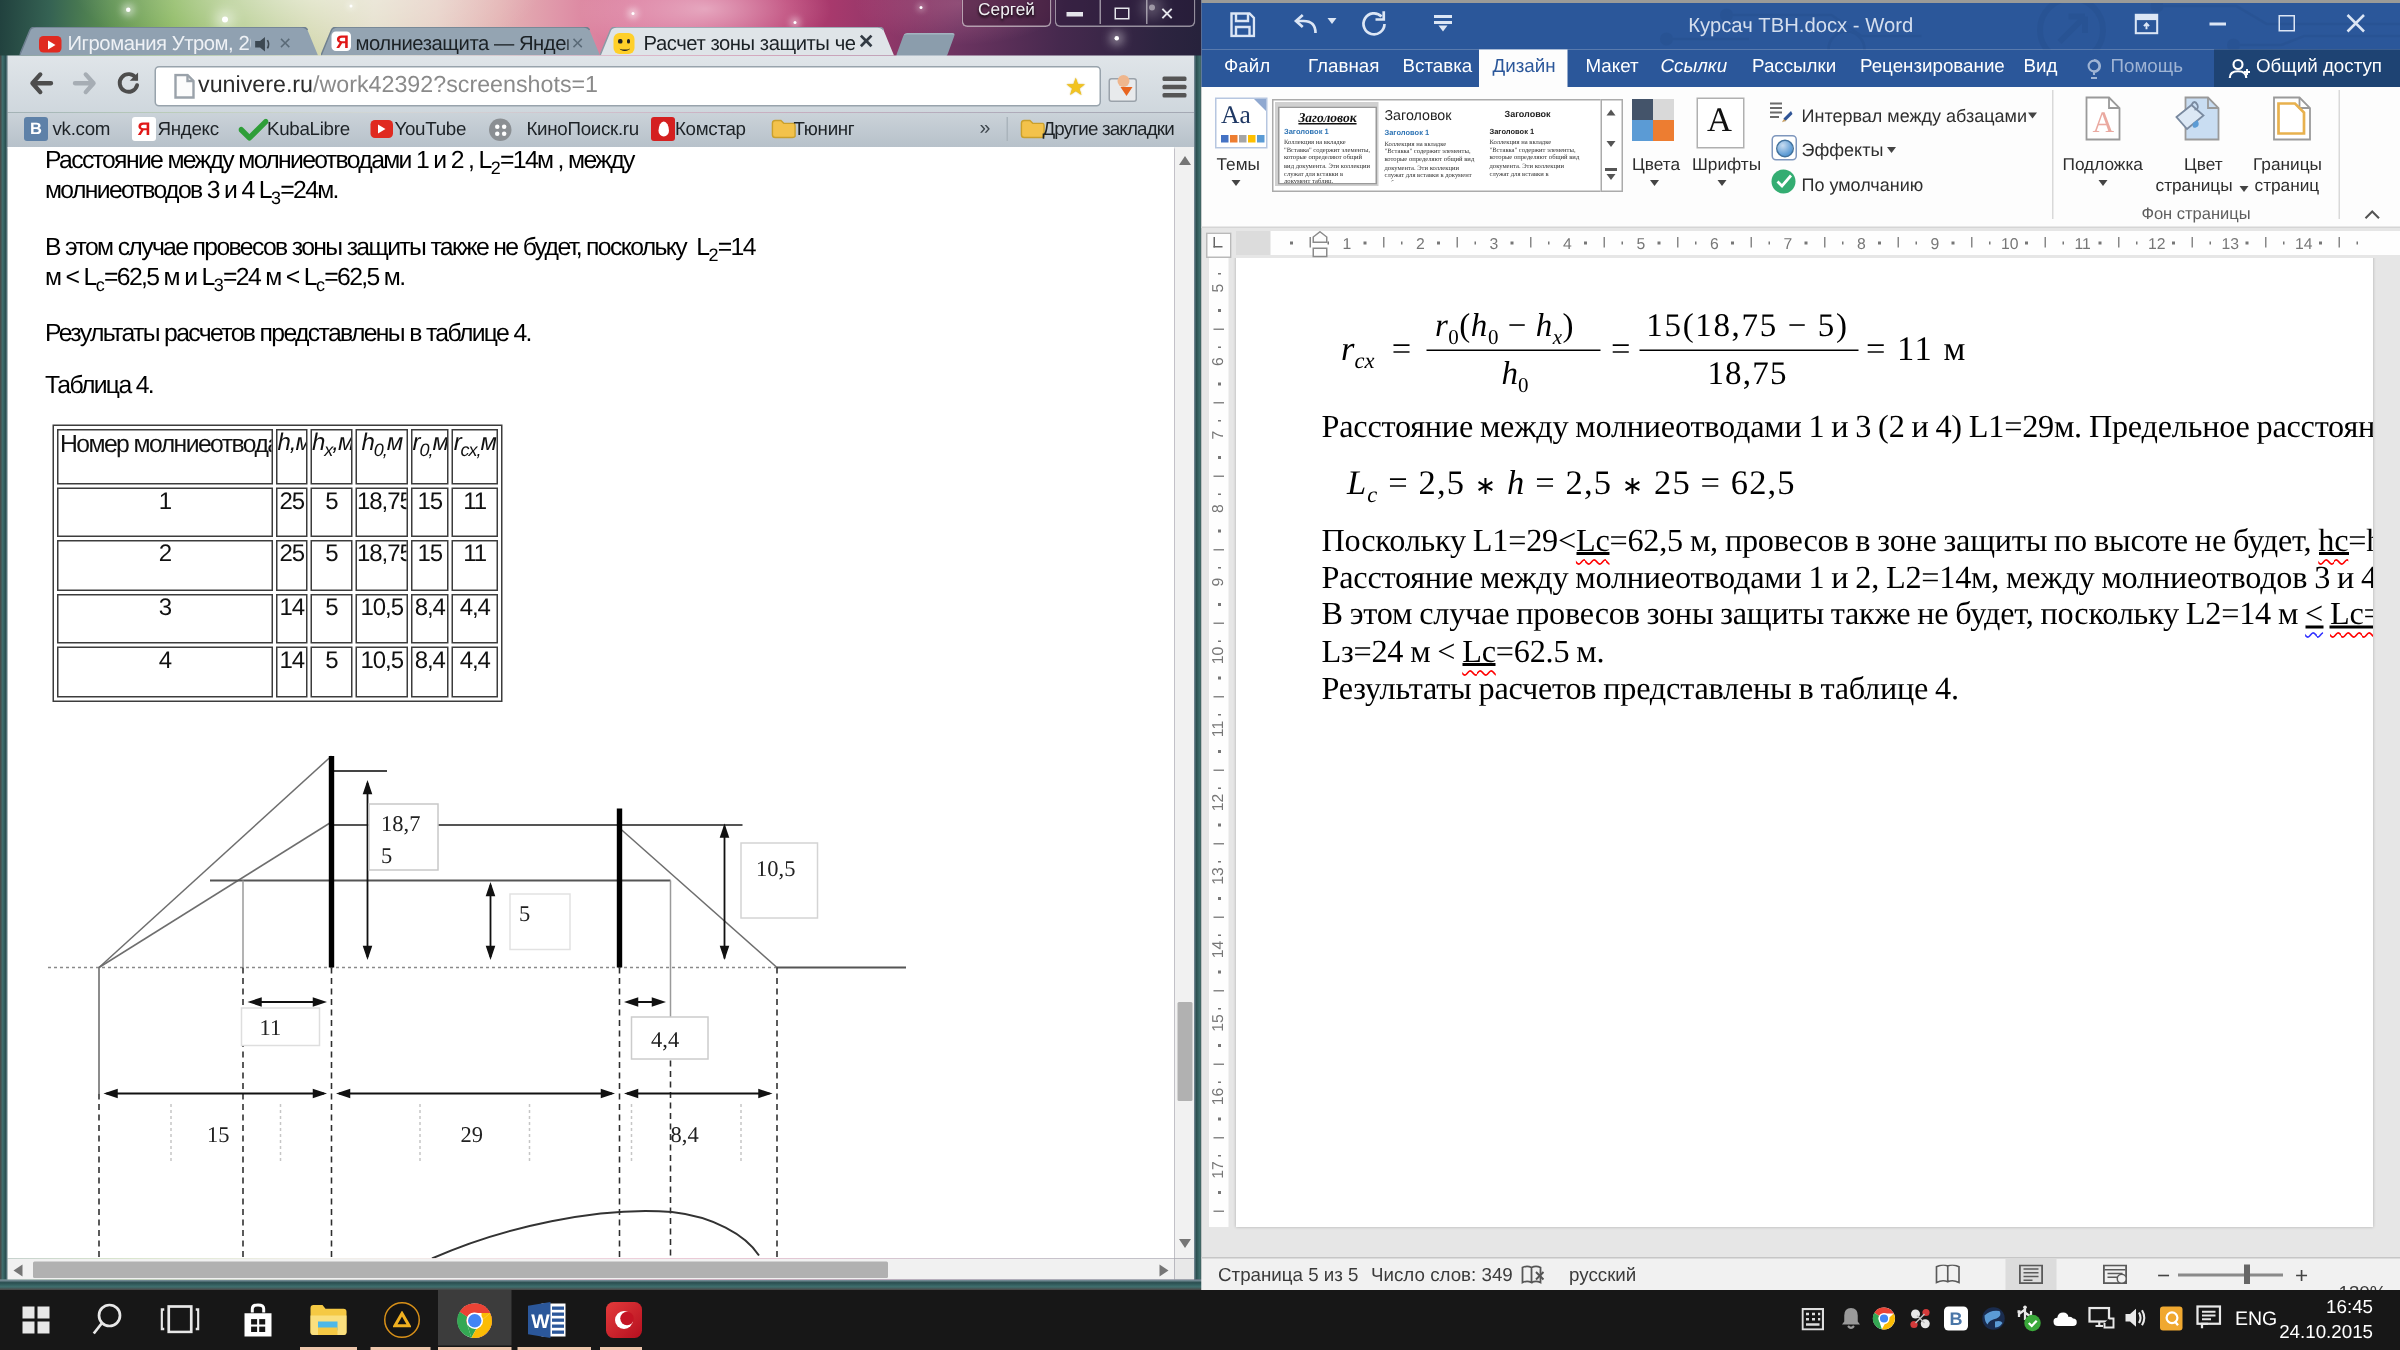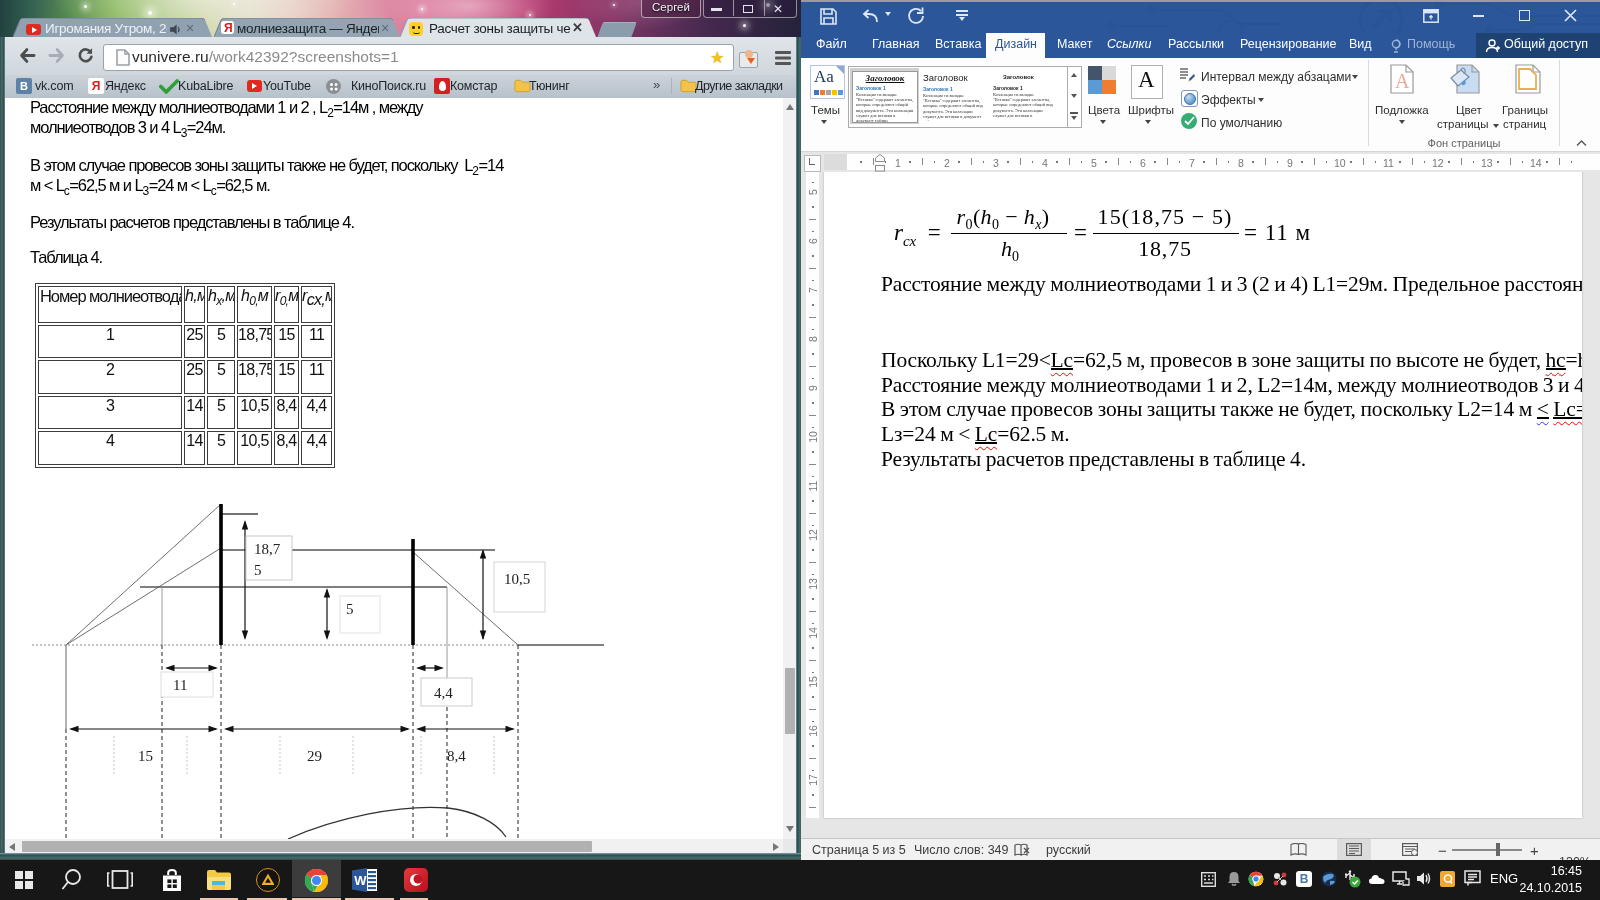--- a/index.html
+++ b/index.html
@@ -185,21 +185,21 @@
     <div class="btxt" style="left:25px;top:150px;">Таблица 4.</div>
 
     <table style="position:absolute;left:30px;top:185px;border-collapse:separate;border-spacing:2px;border:1px solid #3c3c3c;font-family:'Liberation Sans',sans-serif;font-size:16px;letter-spacing:-0.7px;color:#111;table-layout:fixed;width:298px;">
       <tbody>
           <tr>
         <td class="tc" style="width:141px;height:35px;white-space:nowrap;letter-spacing:-1.05px;padding:0 0 0 1px;text-align:left;overflow:hidden;font-size:16.5px;">Номер молниеотвода</td>
         <td class="tc ti" style="width:19px;">h,м</td>
         <td class="tc ti" style="width:26px;">h<sub style="font-size:12px">x</sub>,м</td>
         <td class="tc ti" style="width:33px;">h<sub style="font-size:12px">0,</sub>м</td>
         <td class="tc ti" style="width:23px;">r<sub style="font-size:12px">0,</sub>м</td>
-        <td class="tc ti" style="width:29px;">r<sub style="font-size:16px">cx,</sub>м</td>
+        <td class="tc ti" style="width:29px;">r<sub style="font-size:12px">cx,</sub>м</td>
       </tr>
       <tr>
             <td class="tc" style="height:31.4px;">1</td>
             <td class="tc">25</td>
             <td class="tc">5</td>
             <td class="tc">18,75</td>
             <td class="tc">15</td>
             <td class="tc">11</td>
           </tr>
       <tr>
@@ -351,20 +351,21 @@
         <path d="M16,13 Q16,5 8,5 L4,5" stroke="#dce6f5" stroke-width="1.8" fill="none"></path>
         <path d="M7.5,1 L3,5 L7.5,9" stroke="#dce6f5" stroke-width="1.8" fill="none"></path>
       </svg>
     <div class="abs" style="left:84px;top:12px;width:0;height:0;border-top:4px solid #dce6f5;border-left:3.5px solid transparent;border-right:3.5px solid transparent;"></div>
     <svg class="abs" style="left:106px;top:7px" width="18" height="18" viewBox="0 0 18 18">
         <path d="M14,4 A7,7 0 1 0 16,9" stroke="#dce6f5" stroke-width="1.8" fill="none"></path>
         <path d="M15.5,0.5 L15.5,6 L10,6" fill="none" stroke="#dce6f5" stroke-width="1.8"></path>
       </svg>
     <div class="abs" style="left:155px;top:10px;width:12px;height:2px;background:#dce6f5;box-shadow:0 4px 0 #dce6f5;"></div>
     <div class="abs" style="left:157.5px;top:16.5px;width:0;height:0;border-top:4px solid #dce6f5;border-left:3.5px solid transparent;border-right:3.5px solid transparent;"></div>
+    <div class="abs" style="left:0;top:9px;width:799px;text-align:center;color:#d4deee;font-size:13.5px;">Курсач ТВН.docx - Word</div>
     <svg class="abs" style="left:622px;top:9px" width="16" height="14" viewBox="0 0 16 14">
         <rect x="0.8" y="0.8" width="14.4" height="12.4" stroke="#dce6f5" stroke-width="1.5" fill="none"></rect>
         <rect x="0.8" y="0.8" width="14.4" height="3.6" fill="#dce6f5"></rect>
         <path d="M8,11 L8,6.5 M6,8.5 L8,6.5 L10,8.5" stroke="#2b579a" stroke-width="0" fill="none"></path>
         <path d="M8,10.5 L8,6.8 M6.3,8.4 L8,6.6 L9.7,8.4" stroke="#dce6f5" stroke-width="1.3" fill="none"></path>
       </svg>
     <div class="abs" style="left:672px;top:15px;width:11px;height:1.8px;background:#dce6f5;"></div>
     <div class="abs" style="left:718px;top:10px;width:9px;height:9px;border:1.6px solid #dce6f5;"></div>
     <svg class="abs" style="left:763px;top:9px" width="13" height="13" viewBox="0 0 13 13">
         <path d="M1,1 L12,12 M12,1 L1,12" stroke="#dce6f5" stroke-width="1.7"></path>
@@ -633,20 +634,21 @@
       <div class="fx" style="left:93px;top:48px;font-size:23px;"><i>r<sub style="font-size:15px;"><i>cx</i></sub></i> &nbsp;=</div>
       <div class="fx" style="left:143px;top:32px;width:118px;letter-spacing:0.35px;"><i>r</i><sub style="font-size:14px;">0</sub>(<i>h</i><sub style="font-size:14px;">0</sub> − <i>h</i><sub style="font-size:14px;"><i>x</i></sub>)</div>
       <div class="abs" style="left:150px;top:60.5px;width:116px;height:1.6px;background:#000;"></div>
       <div class="fx" style="left:150px;top:64px;width:118px;"><i>h</i><sub style="font-size:14px;">0</sub></div>
       <div class="fx" style="left:273px;top:48px;font-size:23px;">=</div>
       <div class="fx" style="left:290px;top:32px;width:148px;letter-spacing:1.1px;">15(18,75 − 5)</div>
       <div class="abs" style="left:292px;top:60.5px;width:146px;height:1.6px;background:#000;"></div>
       <div class="fx" style="left:290px;top:64px;width:148px;letter-spacing:0.8px;">18,75</div>
       <div class="fx" style="left:443px;top:48px;font-size:23px;letter-spacing:1px;">= 11 м</div>
       <div class="wline" style="left:80px;top:100px;">Расстояние между молниеотводами 1 и 3 (2 и 4) L1=29м. Предельное расстояние</div>
+      <div class="wline" style="left:97px;top:137px;font-size:23px;letter-spacing:0.75px;word-spacing:0;"><i>L<sub style="font-size:15px;">c</sub></i> = 2,5 <span style="font-size:17px;">∗</span> <i>h</i> = 2,5 <span style="font-size:17px;">∗</span> 25 = 62,5</div>
       <div class="wline" style="left:80px;top:176px;">Поскольку L1=29&lt;<span class="wavyr">Lc</span>=62,5 м, провесов в зоне защиты по высоте не будет, <span class="wavyr">hc</span>=h</div>
       <div class="wline" style="left:80px;top:201px;">Расстояние между молниеотводами 1 и 2, L2=14м, между молниеотводов 3 и 4</div>
       <div class="wline" style="left:80px;top:225px;">В этом случае провесов зоны защиты также не будет, поскольку L2=14 м <span class="wavyb">&lt;</span> <span class="wavyr">Lc=</span></div>
       <div class="wline" style="left:80px;top:250px;">Lз=24 м &lt; <span class="wavyr">Lc</span>=62.5 м.</div>
       <div class="wline" style="left:80px;top:275px;">Результаты расчетов представлены в таблице 4.</div>
     </div>
   </div>
 
   <div id="wstatus" class="abs">
     <div class="abs" style="left:11px;top:4px;">Страница 5 из 5</div>

